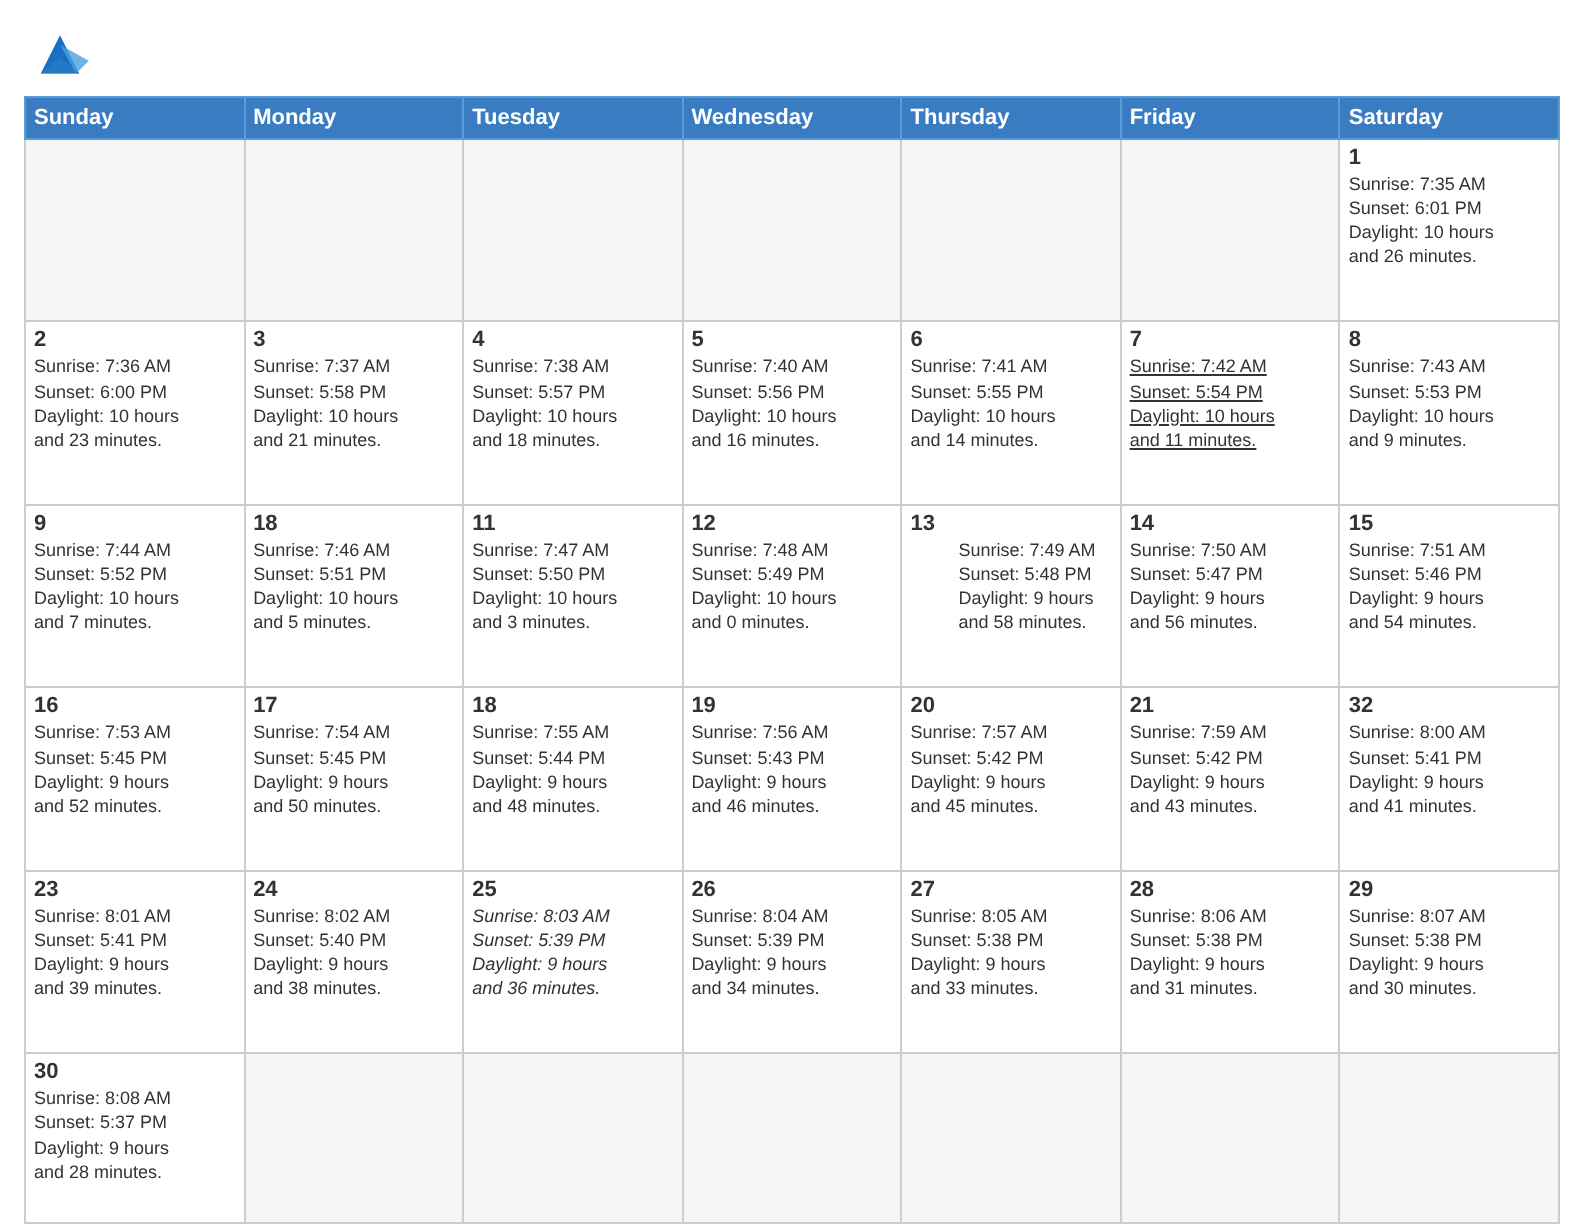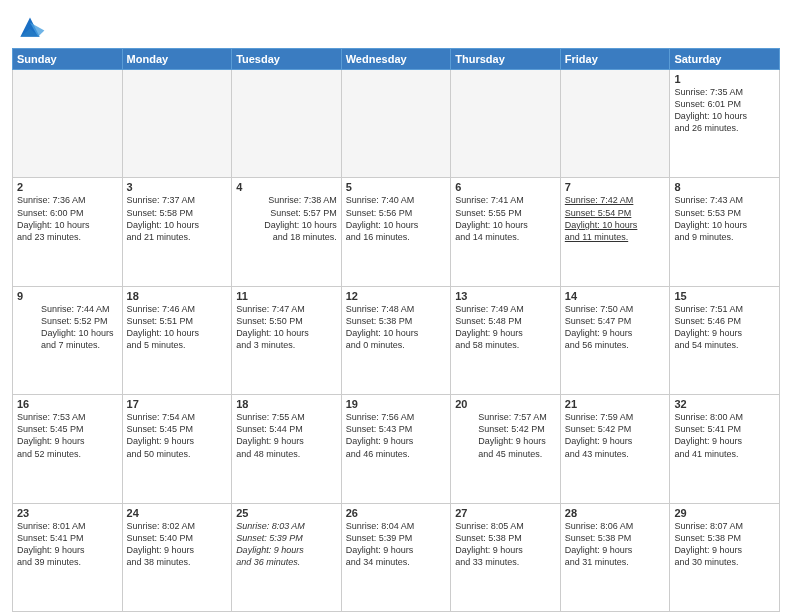--- a/index.html
+++ b/index.html
@@ -162,21 +162,21 @@
           </td>
           <td>
             <span class="day-number">3</span>
             <div class="day-info" style="white-space: pre-line;">Sunrise: 7:37 AM
 Sunset: 5:58 PM
 Daylight: 10 hours
 and 21 minutes.</div>
           </td>
           <td>
             <span class="day-number">4</span>
-            <div class="day-info" style="white-space: pre-line; text-align: right;">Sunrise: 7:38 AM
+            <div class="day-info" style="white-space: pre-line;">Sunrise: 7:38 AM
 Sunset: 5:57 PM
 Daylight: 10 hours
 and 18 minutes.</div>
           </td>
           <td>
             <span class="day-number">5</span>
             <div class="day-info" style="white-space: pre-line;">Sunrise: 7:40 AM
 Sunset: 5:56 PM
 Daylight: 10 hours
 and 16 minutes.</div>
@@ -199,21 +199,21 @@
             <span class="day-number">8</span>
             <div class="day-info" style="white-space: pre-line;">Sunrise: 7:43 AM
 Sunset: 5:53 PM
 Daylight: 10 hours
 and 9 minutes.</div>
           </td>
         </tr>
         <tr>
           <td>
             <span class="day-number">9</span>
-            <div class="day-info" style="white-space: pre-line; margin-left: 24px;">Sunrise: 7:44 AM
+            <div class="day-info" style="white-space: pre-line;">Sunrise: 7:44 AM
 Sunset: 5:52 PM
 Daylight: 10 hours
 and 7 minutes.</div>
           </td>
           <td>
             <span class="day-number">18</span>
             <div class="day-info" style="white-space: pre-line;">Sunrise: 7:46 AM
 Sunset: 5:51 PM
 Daylight: 10 hours
 and 5 minutes.</div>
@@ -221,27 +221,27 @@
           <td>
             <span class="day-number">11</span>
             <div class="day-info" style="white-space: pre-line;">Sunrise: 7:47 AM
 Sunset: 5:50 PM
 Daylight: 10 hours
 and 3 minutes.</div>
           </td>
           <td>
             <span class="day-number">12</span>
             <div class="day-info" style="white-space: pre-line;">Sunrise: 7:48 AM
-Sunset: 5:38 PM
+Sunset: 5:49 PM
 Daylight: 10 hours
 and 0 minutes.</div>
           </td>
           <td>
             <span class="day-number">13</span>
-            <div class="day-info" style="white-space: pre-line;">Sunrise: 7:49 AM
+            <div class="day-info" style="white-space: pre-line; margin-left: 24px;">Sunrise: 7:49 AM
 Sunset: 5:48 PM
 Daylight: 9 hours
 and 58 minutes.</div>
           </td>
           <td>
             <span class="day-number">14</span>
             <div class="day-info" style="white-space: pre-line;">Sunrise: 7:50 AM
 Sunset: 5:47 PM
 Daylight: 9 hours
 and 56 minutes.</div>
@@ -278,21 +278,21 @@
           </td>
           <td>
             <span class="day-number">19</span>
             <div class="day-info" style="white-space: pre-line;">Sunrise: 7:56 AM
 Sunset: 5:43 PM
 Daylight: 9 hours
 and 46 minutes.</div>
           </td>
           <td>
             <span class="day-number">20</span>
-            <div class="day-info" style="white-space: pre-line; margin-left: 23px;">Sunrise: 7:57 AM
+            <div class="day-info" style="white-space: pre-line;">Sunrise: 7:57 AM
 Sunset: 5:42 PM
 Daylight: 9 hours
 and 45 minutes.</div>
           </td>
           <td>
             <span class="day-number">21</span>
             <div class="day-info" style="white-space: pre-line;">Sunrise: 7:59 AM
 Sunset: 5:42 PM
 Daylight: 9 hours
 and 43 minutes.</div>
@@ -348,16 +348,31 @@
 Daylight: 9 hours
 and 31 minutes.</div>
           </td>
           <td>
             <span class="day-number">29</span>
             <div class="day-info" style="white-space: pre-line;">Sunrise: 8:07 AM
 Sunset: 5:38 PM
 Daylight: 9 hours
 and 30 minutes.</div>
           </td>
+        </tr>
+        <tr class="last-row">
+          <td>
+            <span class="day-number">30</span>
+            <div class="day-info" style="white-space: pre-line;">Sunrise: 8:08 AM
+Sunset: 5:37 PM
+Daylight: 9 hours
+and 28 minutes.</div>
+          </td>
+          <td class="empty"></td>
+          <td class="empty"></td>
+          <td class="empty"></td>
+          <td class="empty"></td>
+          <td class="empty"></td>
+          <td class="empty"></td>
         </tr>
       </tbody>
   </table>
 </div>
 
 </body></html>

